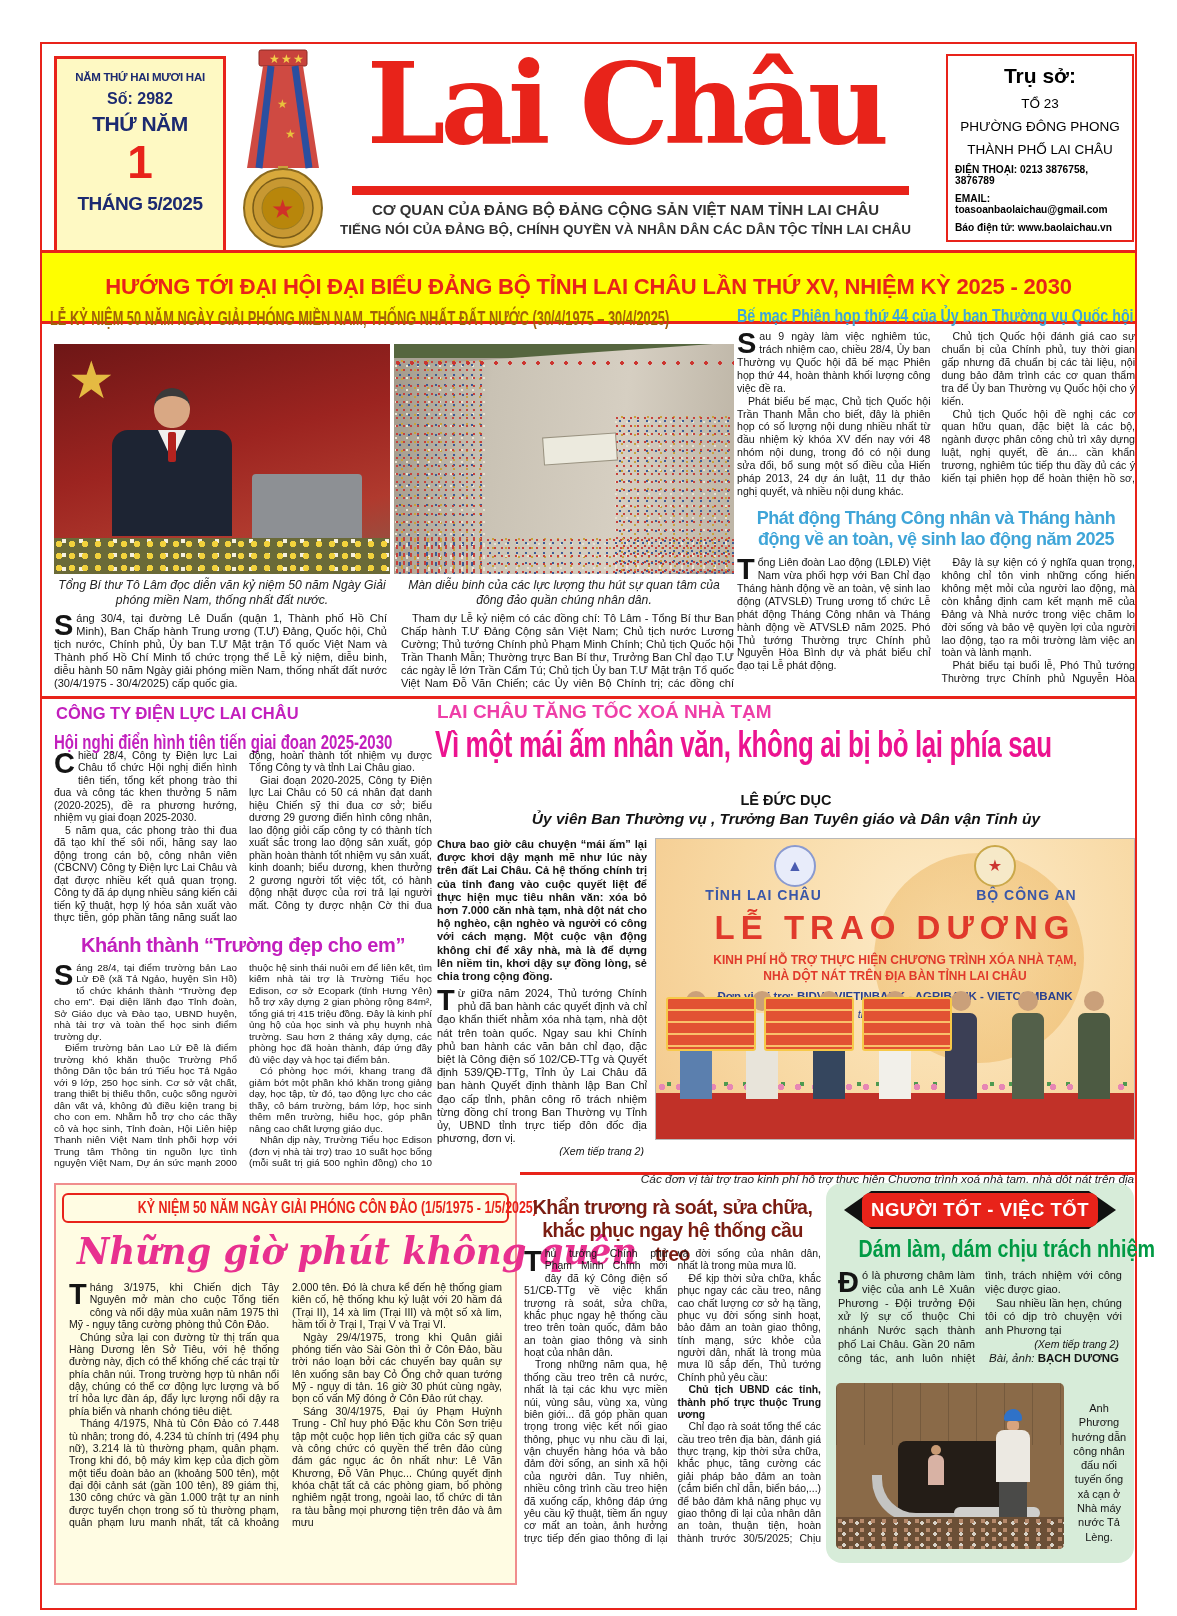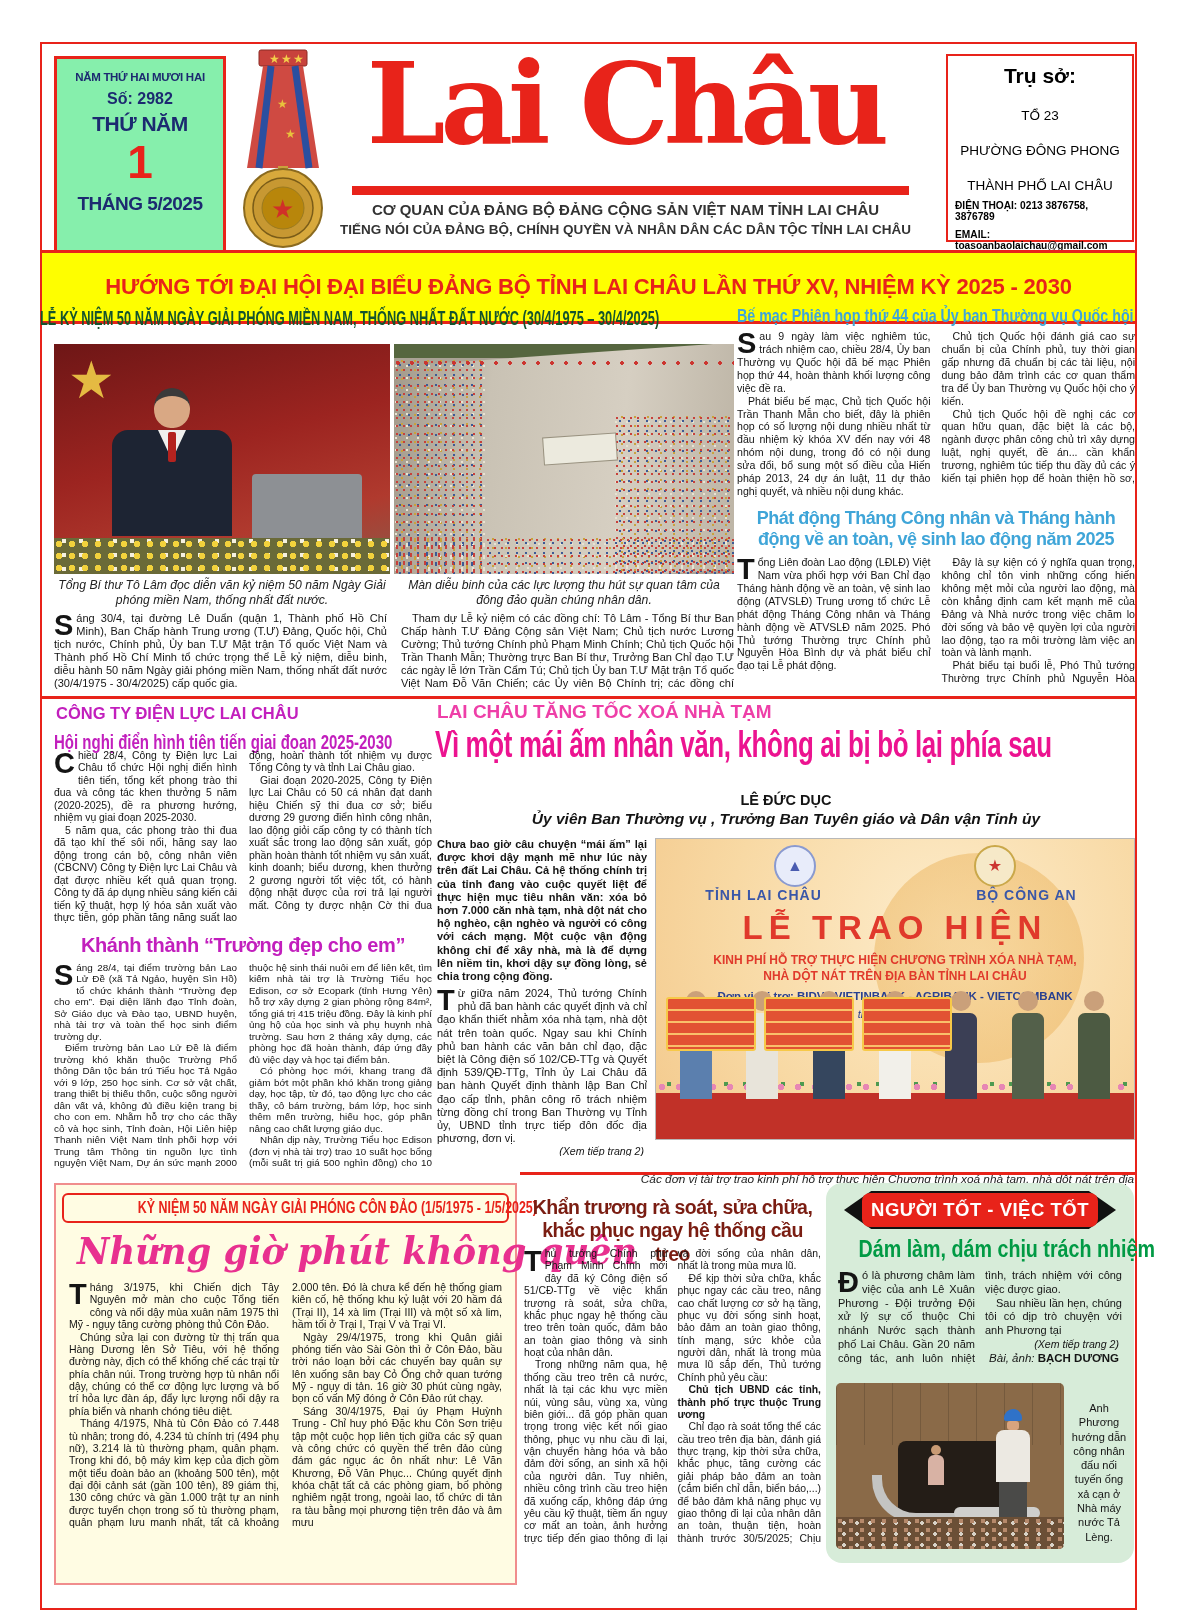--- a/index.html
+++ b/index.html
@@ -11,47 +11,47 @@
   p{margin:0;text-indent:11px;}
   .dc p:first-child{text-indent:0;}
   .dc p:first-child::first-letter{float:left;font-size:29px;line-height:24px;font-weight:bold;padding:1px 3px 0 0;}
   .body-txt{text-align:justify;overflow:hidden;}
   .more{text-align:right;font-style:italic;font-size:10.6px;padding-right:3px;text-indent:0;}
   .author{text-align:right;font-weight:bold;font-size:11.5px;padding-right:3px;text-indent:0;}
   .caption{font-style:italic;text-align:center;line-height:1.25;font-size:12.2px;color:#222;}
 
   #frame{left:40px;top:42px;width:1093px;height:1564px;border:2px solid #e8231a;}
 
-  #issue-box{left:54px;top:56px;width:172px;height:212px;border:3px solid #e8231a;background:#86efac;
+  #issue-box{left:54px;top:56px;width:172px;height:212px;border:3px solid #e8231a;background:#fef9c3;
              text-align:center;color:#1c2a70;font-weight:bold;box-sizing:border-box;}
   .ib1{font-size:11.5px;margin-top:12px;letter-spacing:-0.3px;}
   .ib2{font-size:16px;margin-top:7px;}
   .ib3{font-size:21px;margin-top:4px;letter-spacing:-0.5px;}
   .ibday{font-size:46px;color:#e8231a;line-height:1;margin-top:3px;}
   .ib5{font-size:19px;margin-top:8px;letter-spacing:-0.5px;}
 
   #medal{left:233px;top:46px;width:100px;height:206px;}
 
   #brand{left:338px;top:34px;width:575px;height:152px;font-family:"DejaVu Serif",serif;
          font-weight:bold;font-size:112px;color:#e8231a;letter-spacing:-5px;line-height:1.25;text-align:center;}
   #brand-bar{left:352px;top:186px;width:557px;height:9px;background:#e8231a;}
   #org1{left:338px;top:201px;width:575px;text-align:center;font-size:15px;font-weight:bold;color:#333;}
   #org2{left:338px;top:222px;width:575px;text-align:center;font-size:13.5px;font-weight:bold;color:#333;}
 
   #office-box{left:946px;top:54px;width:188px;height:188px;border:2px solid #e8231a;background:#fff;
               text-align:center;color:#000;box-sizing:border-box;}
   .ob-title{font-size:21px;font-weight:bold;margin-top:8px;}
-  .ob-l{font-size:13.5px;margin-top:20px;}
+  .ob-l{font-size:13.5px;margin-top:8px;}
   .ob-s{font-size:10.2px;font-weight:bold;text-align:left;margin:7px 4px 0 7px;}
 
   #banner{left:42px;top:250px;width:1093px;background:#fefe00;border-top:3px solid #e8231a;
           border-bottom:3px solid #e8231a;padding:21px 0;text-align:center;font-size:22px;
           font-weight:bold;color:#e8231a;letter-spacing:-0.2px;box-sizing:border-box;}
 
-  #lead-head{left:40px;top:306px;width:680px;font-size:21px;font-weight:bold;color:#14532d;}
+  #lead-head{left:50px;top:306px;width:680px;font-size:21px;font-weight:bold;color:#a16207;}
   #photo1{left:54px;top:344px;width:336px;height:230px;background:linear-gradient(165deg,#6e1616 0%,#9c2420 45%,#b03a2e 75%,#8c5a4a 100%);overflow:hidden;}
   .p1-star{position:absolute;left:14px;top:6px;color:#f7d64a;font-size:52px;opacity:.85;}
   .p1-fig{position:absolute;left:58px;bottom:36px;width:120px;height:150px;}
   .p1-head{width:36px;height:40px;border-radius:50% 50% 46% 46%;background:#d9a884;margin:0 auto;border-top:8px solid #3a3a3a;box-sizing:border-box;}
   .p1-torso{width:120px;height:106px;background:#1d2433;border-radius:16px 16px 0 0;margin-top:2px;position:relative;}
   .p1-shirt{position:absolute;left:46px;top:0;width:28px;height:30px;background:#f0f0ee;clip-path:polygon(0 0,100% 0,50% 100%);}
   .p1-tie{position:absolute;left:56px;top:2px;width:8px;height:30px;background:#b4231f;border-radius:2px;}
   .p1-podium{position:absolute;right:28px;bottom:36px;width:110px;height:64px;background:#8d9094;border-radius:4px 4px 0 0;}
   .p1-flowers{position:absolute;left:0;bottom:0;width:100%;height:36px;background-color:#6a6a38;
     background-image:radial-gradient(circle 3px at 5px 6px,#f2d23c 99%,transparent),radial-gradient(circle 2.5px at 10px 3px,#f5f0e0 99%,transparent);
@@ -289,21 +289,21 @@
         <p>Từ giữa năm 2024, Thủ tướng Chính phủ đã ban hành các quyết định và chỉ đạo khẩn thiết nhằm xóa nhà tạm, nhà dột nát trên toàn quốc. Ngay sau khi Chính phủ ban hành các văn bản chỉ đạo, đặc biệt là Công điện số 102/CĐ-TTg và Quyết định 539/QĐ-TTg, Tỉnh ủy Lai Châu đã ban hành Quyết định thành lập Ban Chỉ đạo cấp tỉnh, phân công rõ trách nhiệm từng đồng chí trong Ban Thường vụ Tỉnh ủy, UBND tỉnh trực tiếp đôn đốc địa phương, đơn vị.</p>
       </div>
     <div class="more">(Xem tiếp trang 2)</div>
   </div>
   <div class="abs" id="ma-photo">
     <div class="mp-drum"></div>
     <div class="mp-logo mp-logo-l">▲</div>
     <div class="mp-logo mp-logo-r">★</div>
     <div class="mp-org" style="left:0;">TỈNH LAI CHÂU</div>
     <div class="mp-org" style="right:0;">BỘ CÔNG AN</div>
-    <div class="mp-title">LỄ TRAO HIỆN</div>
+    <div class="mp-title">LỄ TRAO DƯƠNG</div>
     <div class="mp-line mp-l1">KINH PHÍ HỖ TRỢ THỰC HIỆN CHƯƠNG TRÌNH XÓA NHÀ TẠM,</div>
     <div class="mp-line mp-l2">NHÀ DỘT NÁT TRÊN ĐỊA BÀN TỈNH LAI CHÂU</div>
     <div class="mp-line mp-l3">Đơn vị tài trợ: BIDV - VIETINBANK - AGRIBANK - VIETCOMBANK</div>
     <div class="mp-line mp-l4">… tháng 4 năm 2025</div>
     <div class="mp-lotus"></div>
     <div class="mp-carpet"></div>
     <div class="mp-people">
       <div class="mp-person">
           <div class="head"></div>
           <div class="torso"></div>

